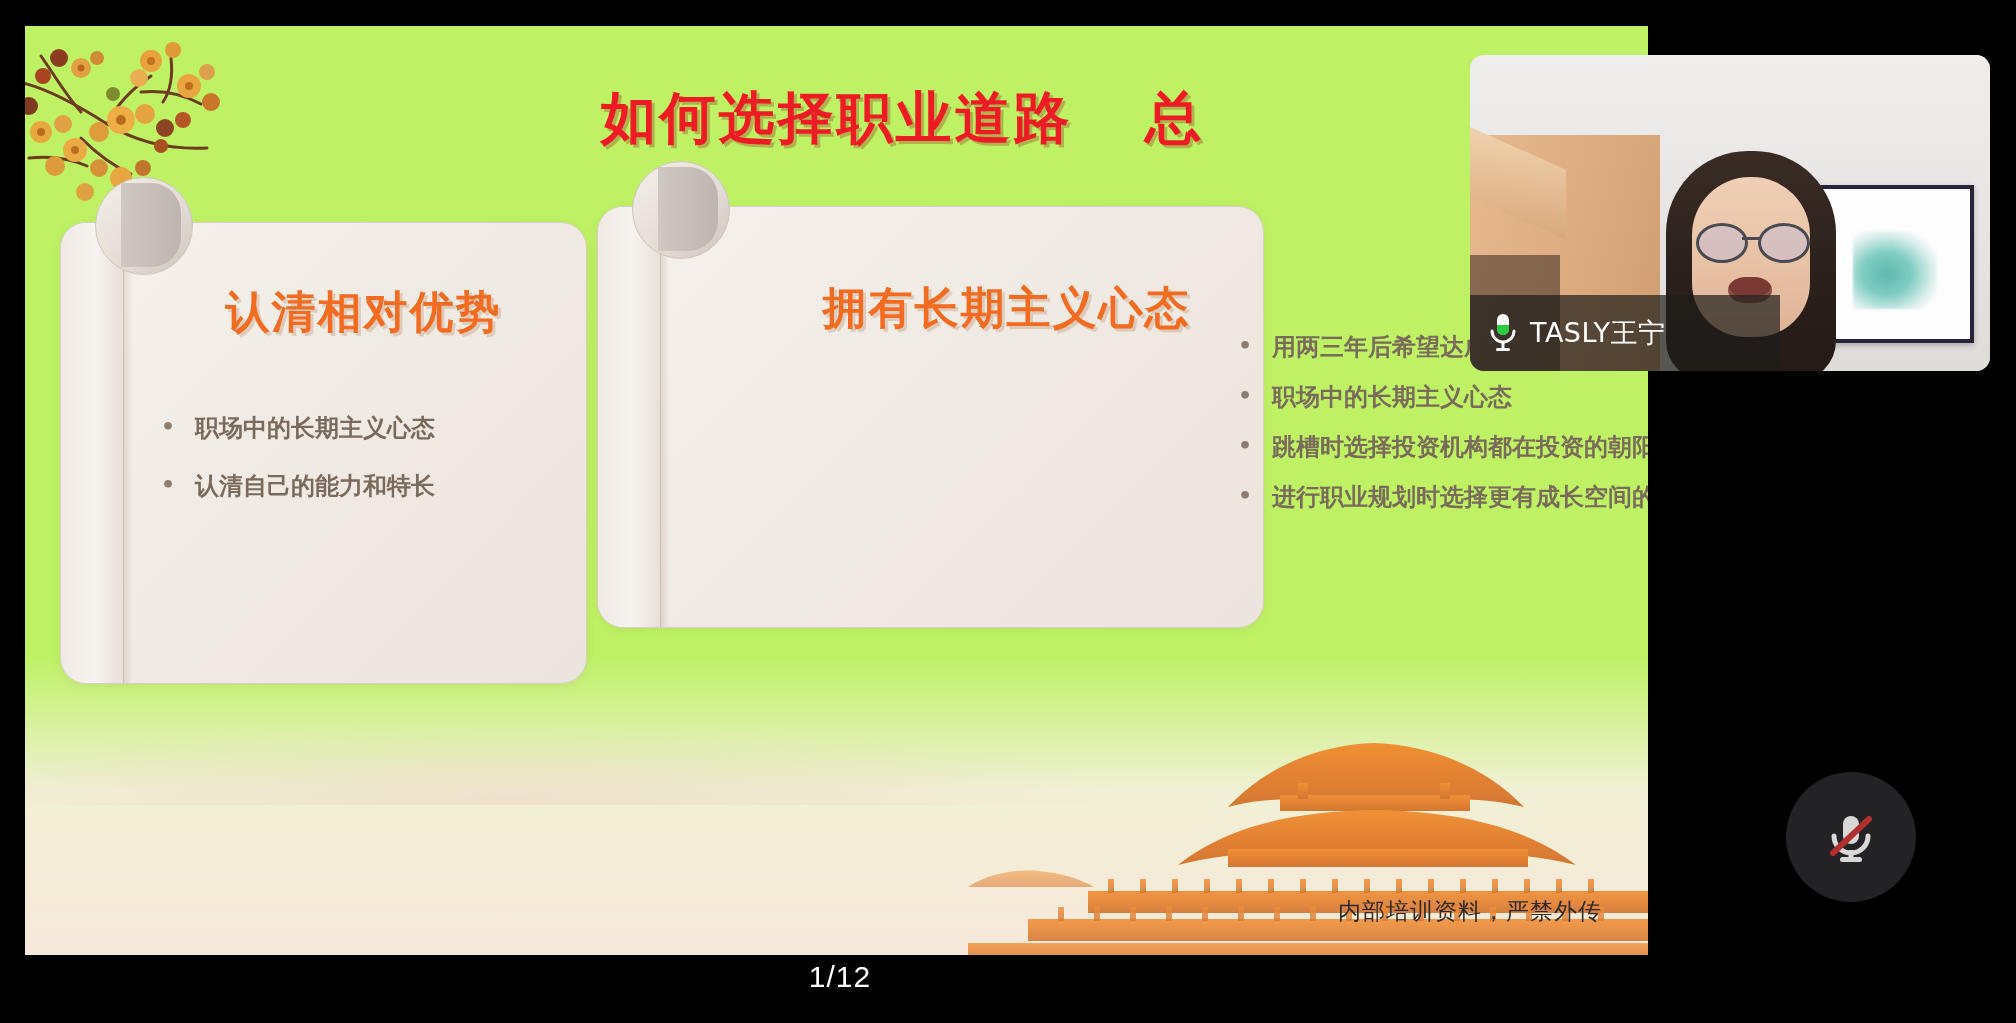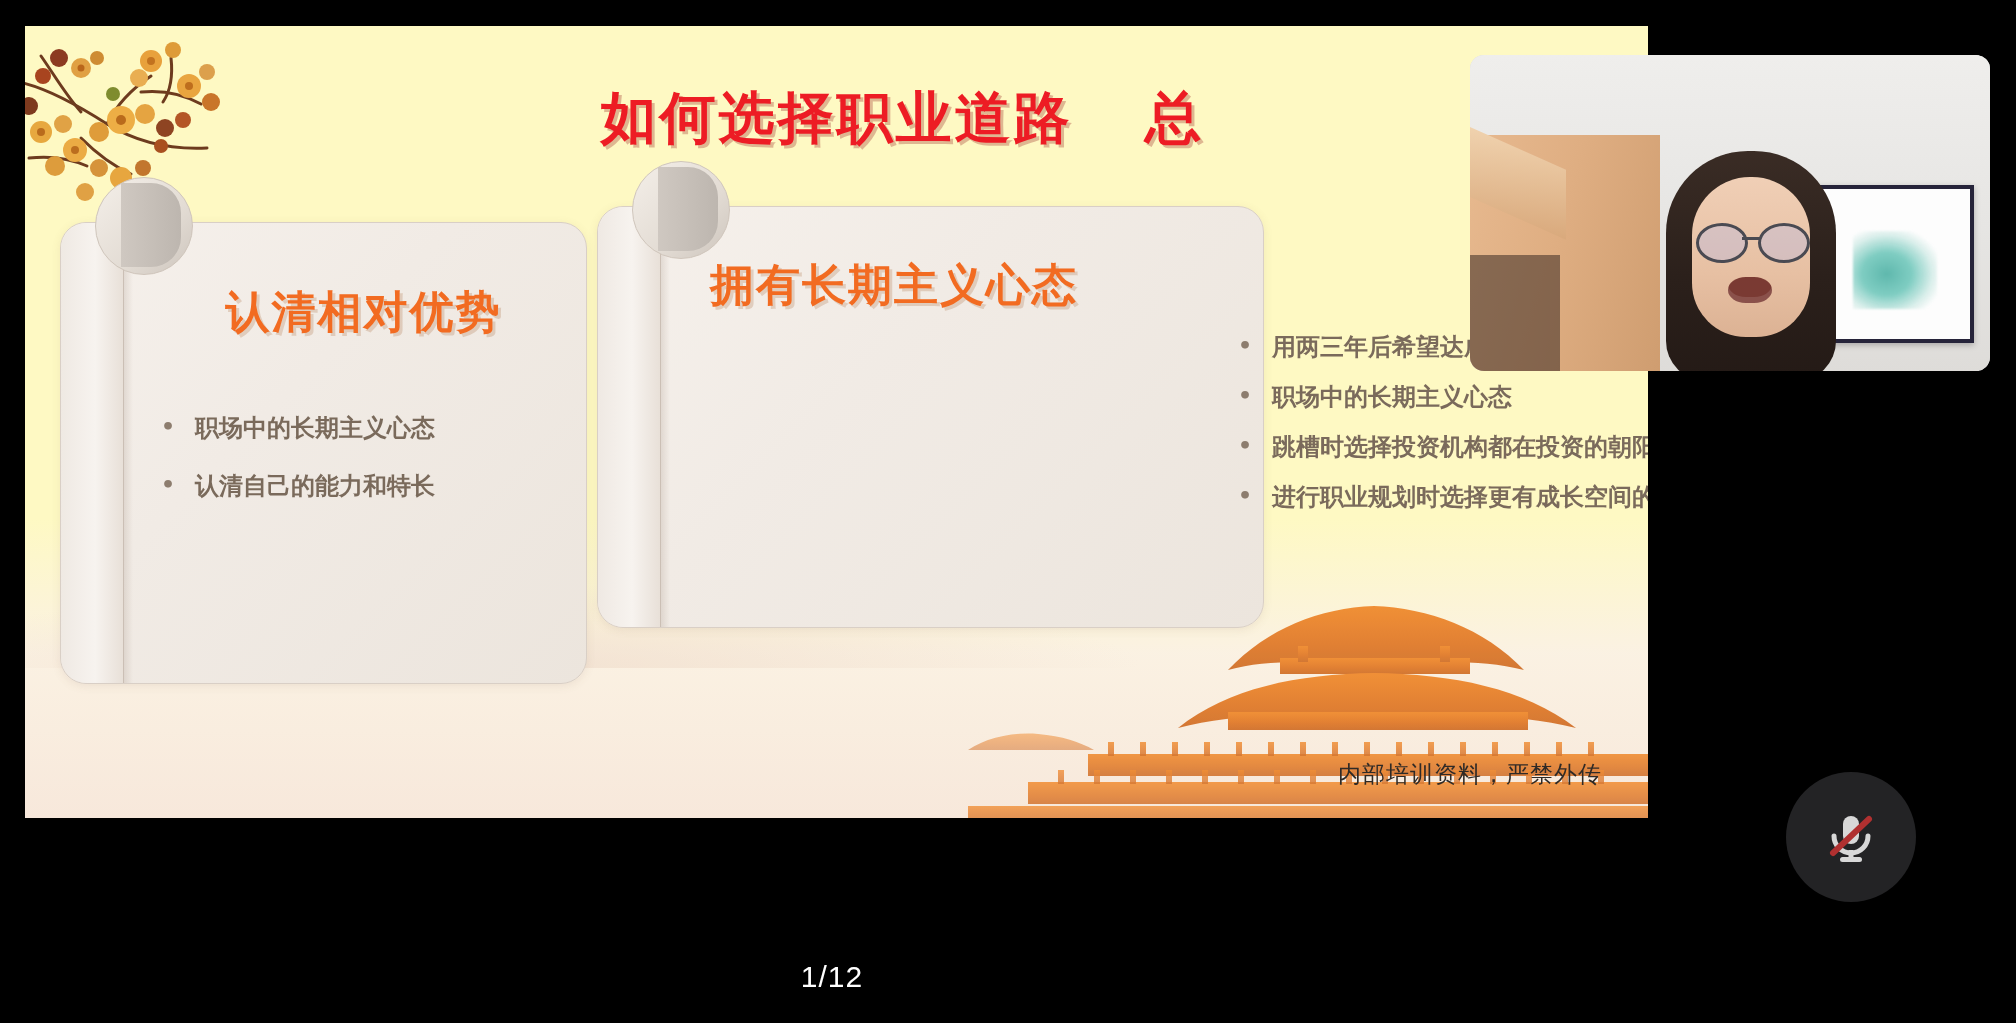--- a/index.html
+++ b/index.html
@@ -4,22 +4,22 @@
 <title>Video Conference Slide Share</title>
 <style>
   html,body{margin:0;padding:0;background:#000;}
   body{width:2016px;height:1023px;overflow:hidden;position:relative;
        font-family:"Liberation Sans","DejaVu Sans",sans-serif;}
 
   
   #stage{position:absolute;left:0;top:0;width:2016px;height:1023px;background:#000;overflow:hidden;}
 
   
-  #slide{position:absolute;left:25px;top:26px;width:1623px;height:792px;
-         background:#fef9c3;overflow:hidden;}
+  #slide{position:absolute;left:25px;top:26px;width:1623px;height:929px;
+         background:#bef264;overflow:hidden;}
 
   
   .slide-wash{position:absolute;left:0;bottom:0;width:100%;height:300px;
       background:linear-gradient(to bottom,rgba(255,255,255,0) 0%,rgba(250,240,232,.85) 45%,rgba(247,232,219,1) 100%);
       pointer-events:none;}
   .slide-mist{position:absolute;left:0;bottom:150px;width:100%;height:200px;
       background:radial-gradient(ellipse 900px 120px at 30% 100%,rgba(236,214,196,.55),rgba(255,255,255,0) 70%);
       pointer-events:none;}
 
   
@@ -56,38 +56,38 @@
       background:linear-gradient(to right,rgba(150,130,115,.22),rgba(150,130,115,0));}
 
   #scroll-left{left:35px;top:196px;width:525px;height:460px;}
   #scroll-right{left:572px;top:180px;width:665px;height:420px;}
 
   .panel-head{position:absolute;left:0;width:100%;text-align:center;
       font-size:44px;font-weight:bold;color:#F26B21;letter-spacing:2px;
       text-shadow:3px 3px 0 rgba(160,90,40,.22);
       font-family:"DejaVu Sans","Liberation Sans",sans-serif;}
   #head-left{top:60px;padding-left:40px;}
-  #head-right{top:49px;padding-left:112px;text-align:left;white-space:nowrap;}
+  #head-right{top:72px;padding-left:76px;text-align:center;white-space:nowrap;}
 
   .bullets{position:absolute;list-style:none;margin:0;padding:0;}
   .bullets li{display:flex;align-items:flex-start;margin-bottom:28px;
       font-size:24px;font-weight:bold;color:#7a6a5b;line-height:1.25;
       font-family:"DejaVu Sans","Liberation Sans",sans-serif;}
   .bullets li .dot{flex:0 0 auto;width:34px;text-align:left;font-size:22px;color:#8d7d6e;}
   #bullets-left{left:100px;top:190px;width:400px;}
   #bullets-right{left:640px;top:125px;width:560px;}
   #bullets-right li{margin-bottom:20px;}
 
   
   .confidential{position:absolute;right:46px;bottom:28px;font-size:23px;color:#2f2a26;
       font-weight:500;letter-spacing:1px;
       font-family:"DejaVu Sans","Liberation Sans",sans-serif;}
 
   
-  #page-indicator{position:absolute;left:8px;top:960px;width:1648px;text-align:center;
+  #page-indicator{position:absolute;left:16px;top:960px;width:1648px;text-align:center;
       color:#ffffff;font-size:30px;letter-spacing:1px;}
 
   
   #video-tile{position:absolute;left:1470px;top:55px;width:520px;height:316px;
       border-radius:14px;overflow:hidden;background:#d8d8d6;}
   .vid-wall{position:absolute;inset:0;background:linear-gradient(180deg,#efeeec 0%,#e6e5e3 55%,#dedcd9 100%);}
   .vid-door{position:absolute;left:0;top:80px;width:190px;height:236px;
       background:linear-gradient(105deg,#e7b98f 0%,#dfae82 45%,#cf9d70 100%);}
   .vid-door-frame{position:absolute;left:0;top:72px;width:96px;height:70px;
       background:linear-gradient(160deg,#f0d2ae,#d9a97c);transform:skewY(24deg);transform-origin:left top;}
@@ -323,20 +323,33 @@
       <div class="vid-hair"></div>
       <div class="vid-face"></div>
       <div class="vid-glasses">
         <div class="vid-lens l"></div>
         <div class="vid-lens r"></div>
         <div class="vid-bridge"></div>
       </div>
       <div class="vid-mouth"></div>
     </div>
 
+    <div id="video-nameplate">
+      <span>
+        <svg width="30" height="42" viewBox="0 0 30 42" aria-hidden="true">
+          <rect x="9" y="2" width="12" height="21" rx="6" fill="#ffffff"></rect>
+          <path d="M9 13 h12 v4 a6 6 0 0 1 -12 0 z" fill="#2ECC40"></path>
+          <path d="M9 17 a6 6 0 0 0 12 0 v-1 h-12 z" fill="#2ECC40"></path>
+          <path d="M4 19 a11 11 0 0 0 22 0" stroke="#ffffff" stroke-width="3" fill="none" stroke-linecap="round"></path>
+          <rect x="13.5" y="30" width="3" height="7" fill="#ffffff"></rect>
+          <rect x="8" y="36" width="14" height="3" rx="1.5" fill="#ffffff"></rect>
+        </svg>
+      </span>
+      <span class="name">TASLY王宁</span>
+    </div>
   </div>
 
   <div id="mute-button">
     <span>
       <svg width="62" height="62" viewBox="0 0 62 62" aria-hidden="true">
         <rect x="23" y="10" width="16" height="28" rx="8" fill="#d8d8d8"></rect>
         <path d="M14 30 a17 17 0 0 0 34 0" stroke="#d8d8d8" stroke-width="5" fill="none" stroke-linecap="round"></path>
         <rect x="28.5" y="44" width="5" height="9" fill="#d8d8d8"></rect>
         <rect x="20" y="51" width="22" height="5" rx="2.5" fill="#d8d8d8"></rect>
         <line x1="13" y1="47" x2="49" y2="13" stroke="#B03030" stroke-width="6" stroke-linecap="round"></line>

